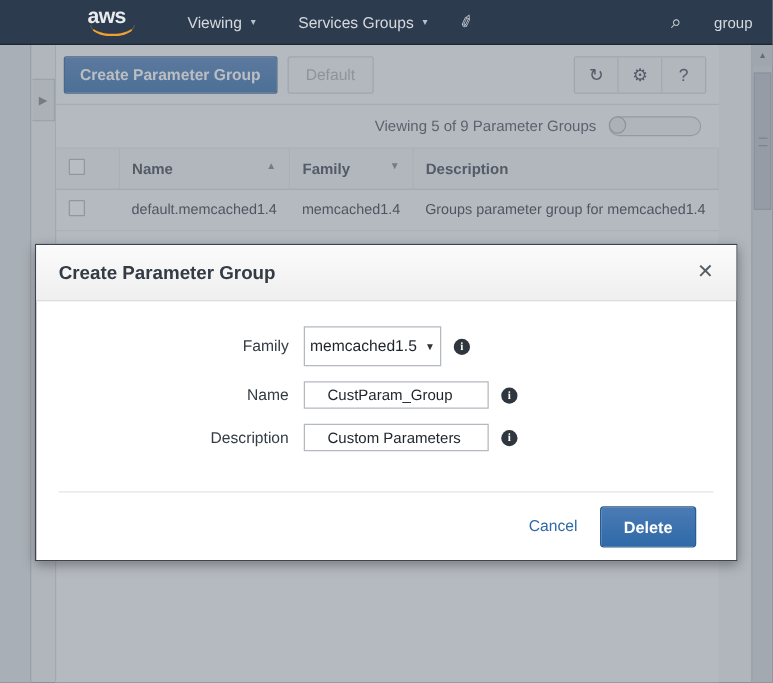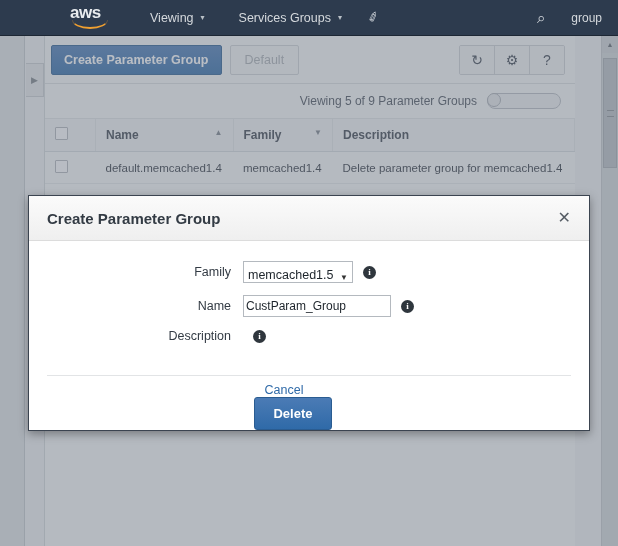--- a/index.html
+++ b/index.html
@@ -319,44 +319,44 @@
   .flabel {
     width: 196px;
     text-align: right;
     padding-right: 12px;
     font-size: 12.5px;
     color: #333b44;
     box-sizing: border-box;
   }
   .fselect {
     width: 110px;
-    height: 22px;
+    height: 32px;
     border: 1px solid #b4b9bf;
     background: #ffffff;
     font-size: 12.5px;
     color: #1d242b;
     display: flex;
-    align-items: flex-end;
+    align-items: center;
     padding: 0 4px;
     box-sizing: border-box;
     cursor: pointer;
   }
   .fselect .selcaret {
     margin-left: auto;
     font-size: 8px;
     color: #333;
   }
   .finput {
     width: 148px;
     height: 22px;
     border: 1px solid #b4b9bf;
     background: #ffffff;
     font-size: 12px;
     color: #1d242b;
-    padding: 0 2px;
+    padding: 0 18px;
     box-sizing: border-box;
     outline: none;
     font-family: "Liberation Sans", sans-serif;
   }
   .info-icon {
     margin-left: 10px;
     width: 13px; height: 13px;
     border-radius: 50%;
     background: #2f363d;
     color: #ffffff;
@@ -373,21 +373,20 @@
     margin: 12px 18px 0 18px;
     border-top: 1px solid #e2e4e6;
   }
   #modal-footer {
     height: 54px;
     display: flex;
     align-items: center;
     justify-content: flex-end;
     padding-right: 32px;
     box-sizing: border-box;
-    flex-direction: column;
   }
   #cancel-link {
     font-size: 12.5px;
     color: #2f6aa8;
     cursor: pointer;
     margin-right: 18px;
   }
   #create-btn {
     background: linear-gradient(#4b7bb5, #2f6aa8);
     border: 1px solid #2a5c91;
@@ -463,21 +462,21 @@
           </th>
         </tr>
       </thead>
       <tbody>
         <tr>
           <td class="col-cb">
             <span class="cb"></span>
           </td>
           <td>default.memcached1.4</td>
           <td>memcached1.4</td>
-          <td>Delete parameter group for memcached1.4</td>
+          <td>Groups parameter group for memcached1.4</td>
         </tr>
       </tbody>
     </table>
   </div>
 
   <div id="scrollbar">
     <div id="sb-up">▲</div>
     <div id="sb-thumb">
       <div class="grip"></div>
     </div>
@@ -503,20 +502,21 @@
     </div>
 
     <div class="frow">
       <div class="flabel">Name</div>
       <input class="finput" type="text" value="CustParam_Group" style="">
       <div class="info-icon">i</div>
     </div>
 
     <div class="frow">
       <div class="flabel">Description</div>
+      <input class="finput" type="text" value="Custom Parameters" style="">
       <div class="info-icon">i</div>
     </div>
   </div>
 
   <div id="modal-divider"></div>
 
   <div id="modal-footer">
     <div id="cancel-link">Cancel</div>
     <div id="create-btn">Delete</div>
   </div>

